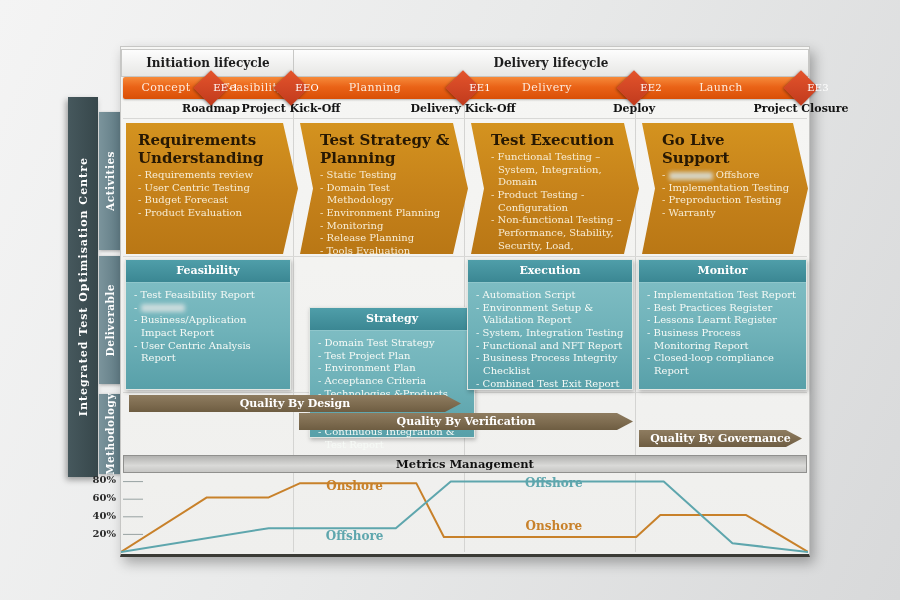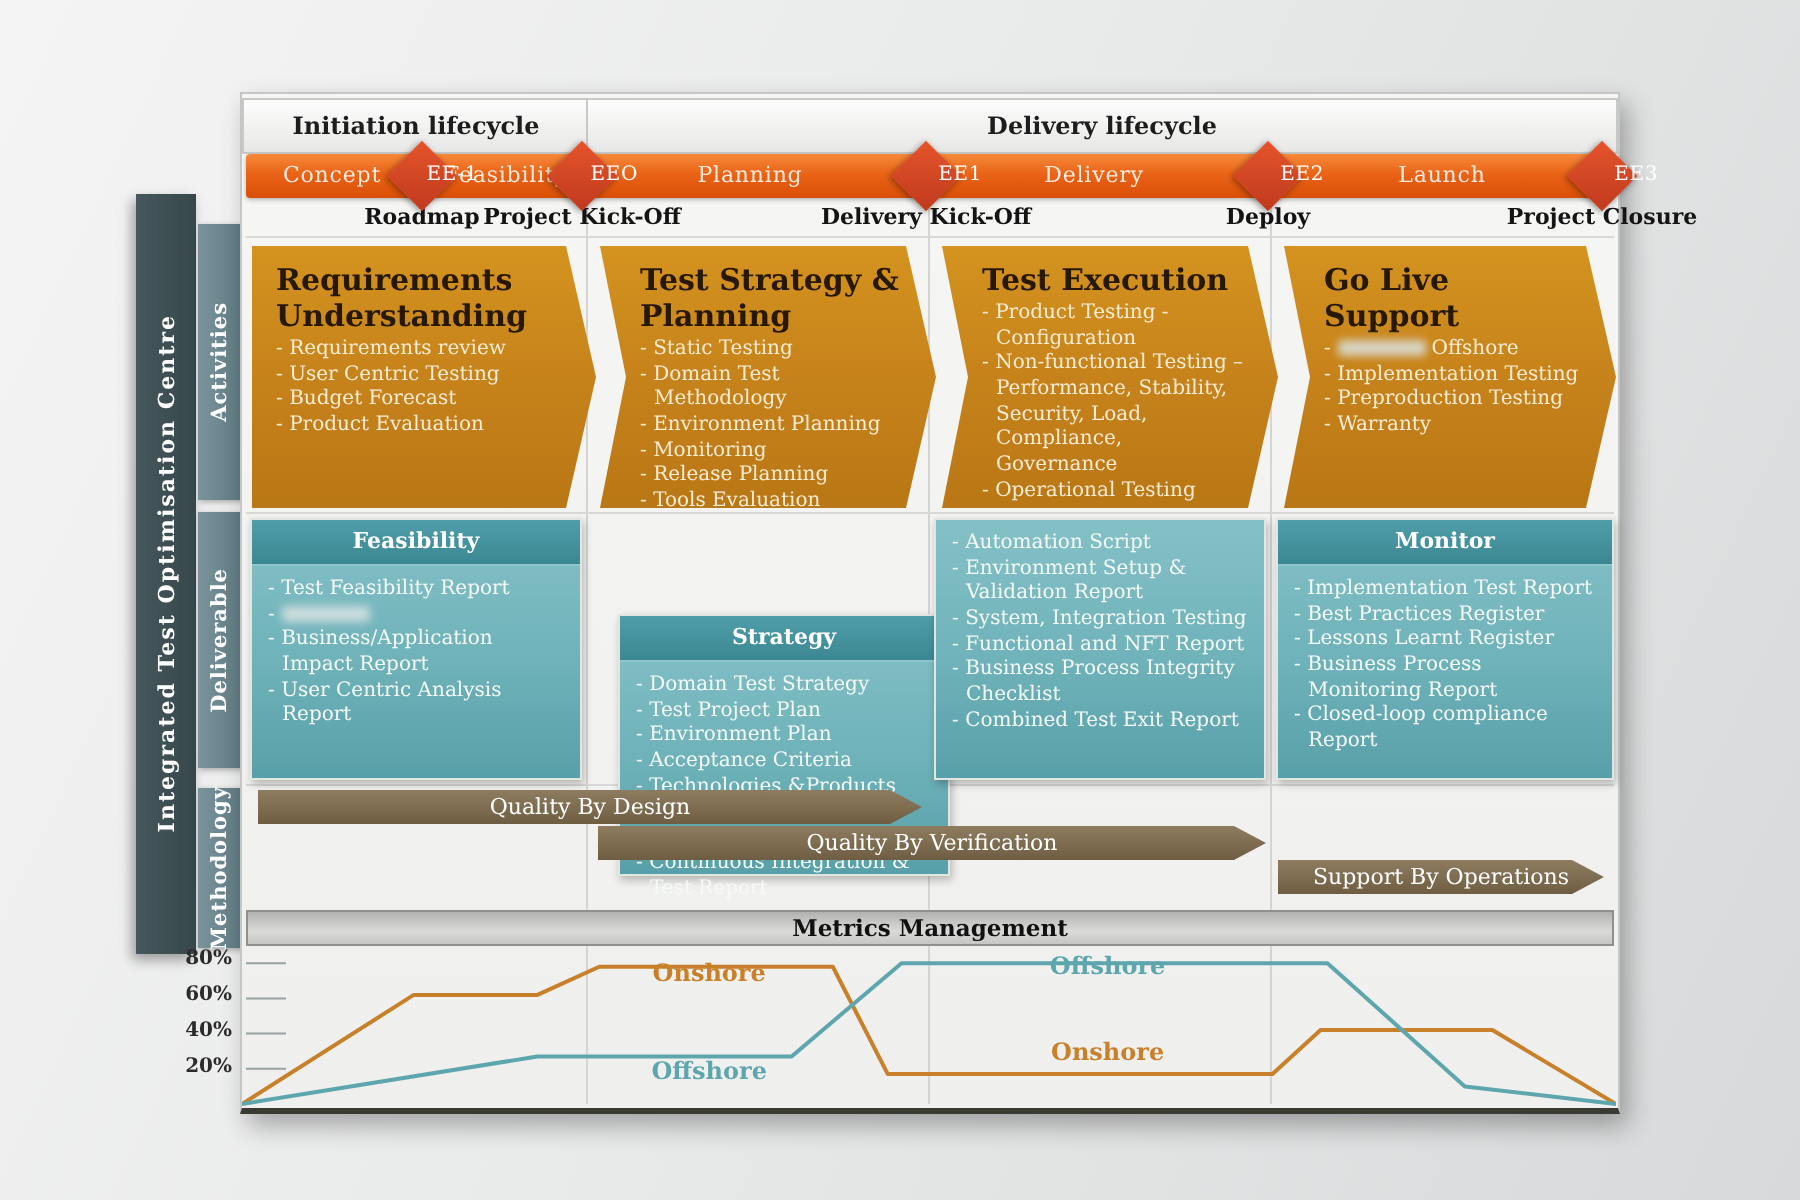--- a/index.html
+++ b/index.html
@@ -74,21 +74,21 @@
         background:linear-gradient(180deg,#4f9ea9,#3b8793);border-bottom:1px solid #8fc6cb;}
   .dbody{padding:6px 8px;}
   .dbox .ilist li{color:#f6faf6;}
 
   
   .redact{display:inline-block;width:44px;height:8px;vertical-align:middle;
           background:#d9e2e2;opacity:.85;filter:blur(2px);border-radius:2px;text-indent:0;}
 
   
   .marrow{position:absolute;height:17px;line-height:17px;z-index:2;text-align:center;
-          color:#fff;font-weight:normal;font-size:11px;
+          color:#fff;font-weight:bold;font-size:11px;
           background:linear-gradient(180deg,#8e7c60 0%,#7c6a4e 60%,#6e5d42 100%);
           clip-path:polygon(0 0,calc(100% - 16px) 0,100% 50%,calc(100% - 16px) 100%,0 100%);}
   .qbd{left:8px;top:348px;width:332px;}
   .qbv{left:178px;top:366px;width:334px;}
   .qbo{left:518px;top:383px;width:163px;}
 
   
   .metrics{position:absolute;left:2px;top:408px;width:682px;height:16px;line-height:16px;z-index:2;
            text-align:center;font-weight:bold;font-size:11.5px;color:#111;
            background:linear-gradient(180deg,#b2b2b0 0%,#dadad8 60%,#c6c6c4 100%);
@@ -189,20 +189,21 @@
         <li>Monitoring</li>
         <li>Release Planning</li>
         <li>Tools Evaluation</li>
         <li>Risk Analysis</li>
         <li>Continuous Integration &amp; Testing</li>
       </ul>
     </div>
     <div class="abox notch" style="left:350px;width:168px;">
       <div class="title">Test Execution</div>
       <ul class="ilist">
+        <li>Functional Testing – System, Integration, Domain</li>
         <li>Product Testing - Configuration</li>
         <li>Non-functional Testing – Performance, Stability, Security, Load, Compliance, Governance</li>
         <li>Operational Testing</li>
       </ul>
     </div>
     <div class="abox notch" style="left:521px;width:166px;">
       <div class="title">Go Live Support</div>
       <ul class="ilist">
         <li><span class="redact"></span> <span>Offshore</span></li>
         <li>Implementation Testing</li>
@@ -230,20 +231,21 @@
           <li>Test Project Plan</li>
           <li>Environment Plan</li>
           <li>Acceptance Criteria</li>
           <li>Technologies &amp;Products Training</li>
           <li>Risk Analysis Report</li>
           <li>Continuous Integration &amp; Test Report</li>
         </ul>
       </div>
     </div>
     <div class="dbox" style="left:346px;width:166px;">
+      <div class="dhead">Execution</div>
       <div class="dbody">
         <ul class="ilist">
           <li>Automation Script</li>
           <li>Environment Setup &amp; Validation Report</li>
           <li>System, Integration Testing</li>
           <li>Functional and NFT Report</li>
           <li>Business Process Integrity Checklist</li>
           <li>Combined Test Exit Report</li>
         </ul>
       </div>
@@ -256,21 +258,21 @@
           <li>Best Practices Register</li>
           <li>Lessons Learnt Register</li>
           <li>Business Process Monitoring Report</li>
           <li>Closed-loop compliance Report</li>
         </ul>
       </div>
     </div>
 
     <div class="marrow qbd">Quality By Design</div>
     <div class="marrow qbv">Quality By Verification</div>
-    <div class="marrow qbo">Support By Operations</div>
+    <div class="marrow qbo">Quality By Governance</div>
 
     <div class="metrics">Metrics Management</div>
 
     <div class="chart">
       <svg id="chart-svg" width="687" height="90">
           <line x1="2" y1="70.4" x2="22" y2="70.4" stroke="#97a2a2" stroke-width="1"></line>
           <line x1="2" y1="52.8" x2="22" y2="52.8" stroke="#97a2a2" stroke-width="1"></line>
           <line x1="2" y1="35.2" x2="22" y2="35.2" stroke="#97a2a2" stroke-width="1"></line>
           <line x1="2" y1="17.599999999999994" x2="22" y2="17.599999999999994" stroke="#97a2a2" stroke-width="1"></line>
           <polyline points="0,88 85.875,33.44 147.705,33.44 178.62,19.36 295.41,19.36 322.89,73.03999999999999 515.25,73.03999999999999 539.295,51.04 625.17,51.04 687,88" fill="none" stroke="#c8812a" stroke-width="2" stroke-linejoin="round"></polyline>

